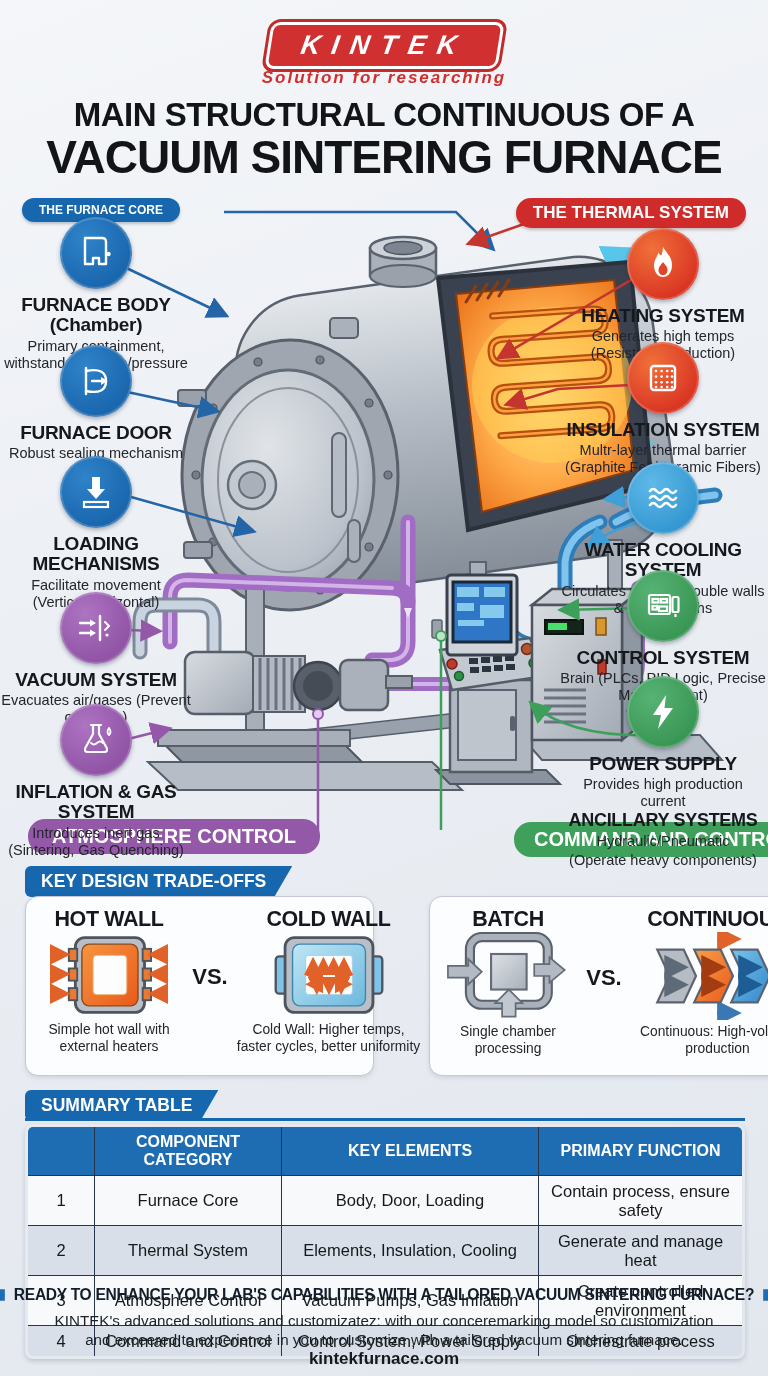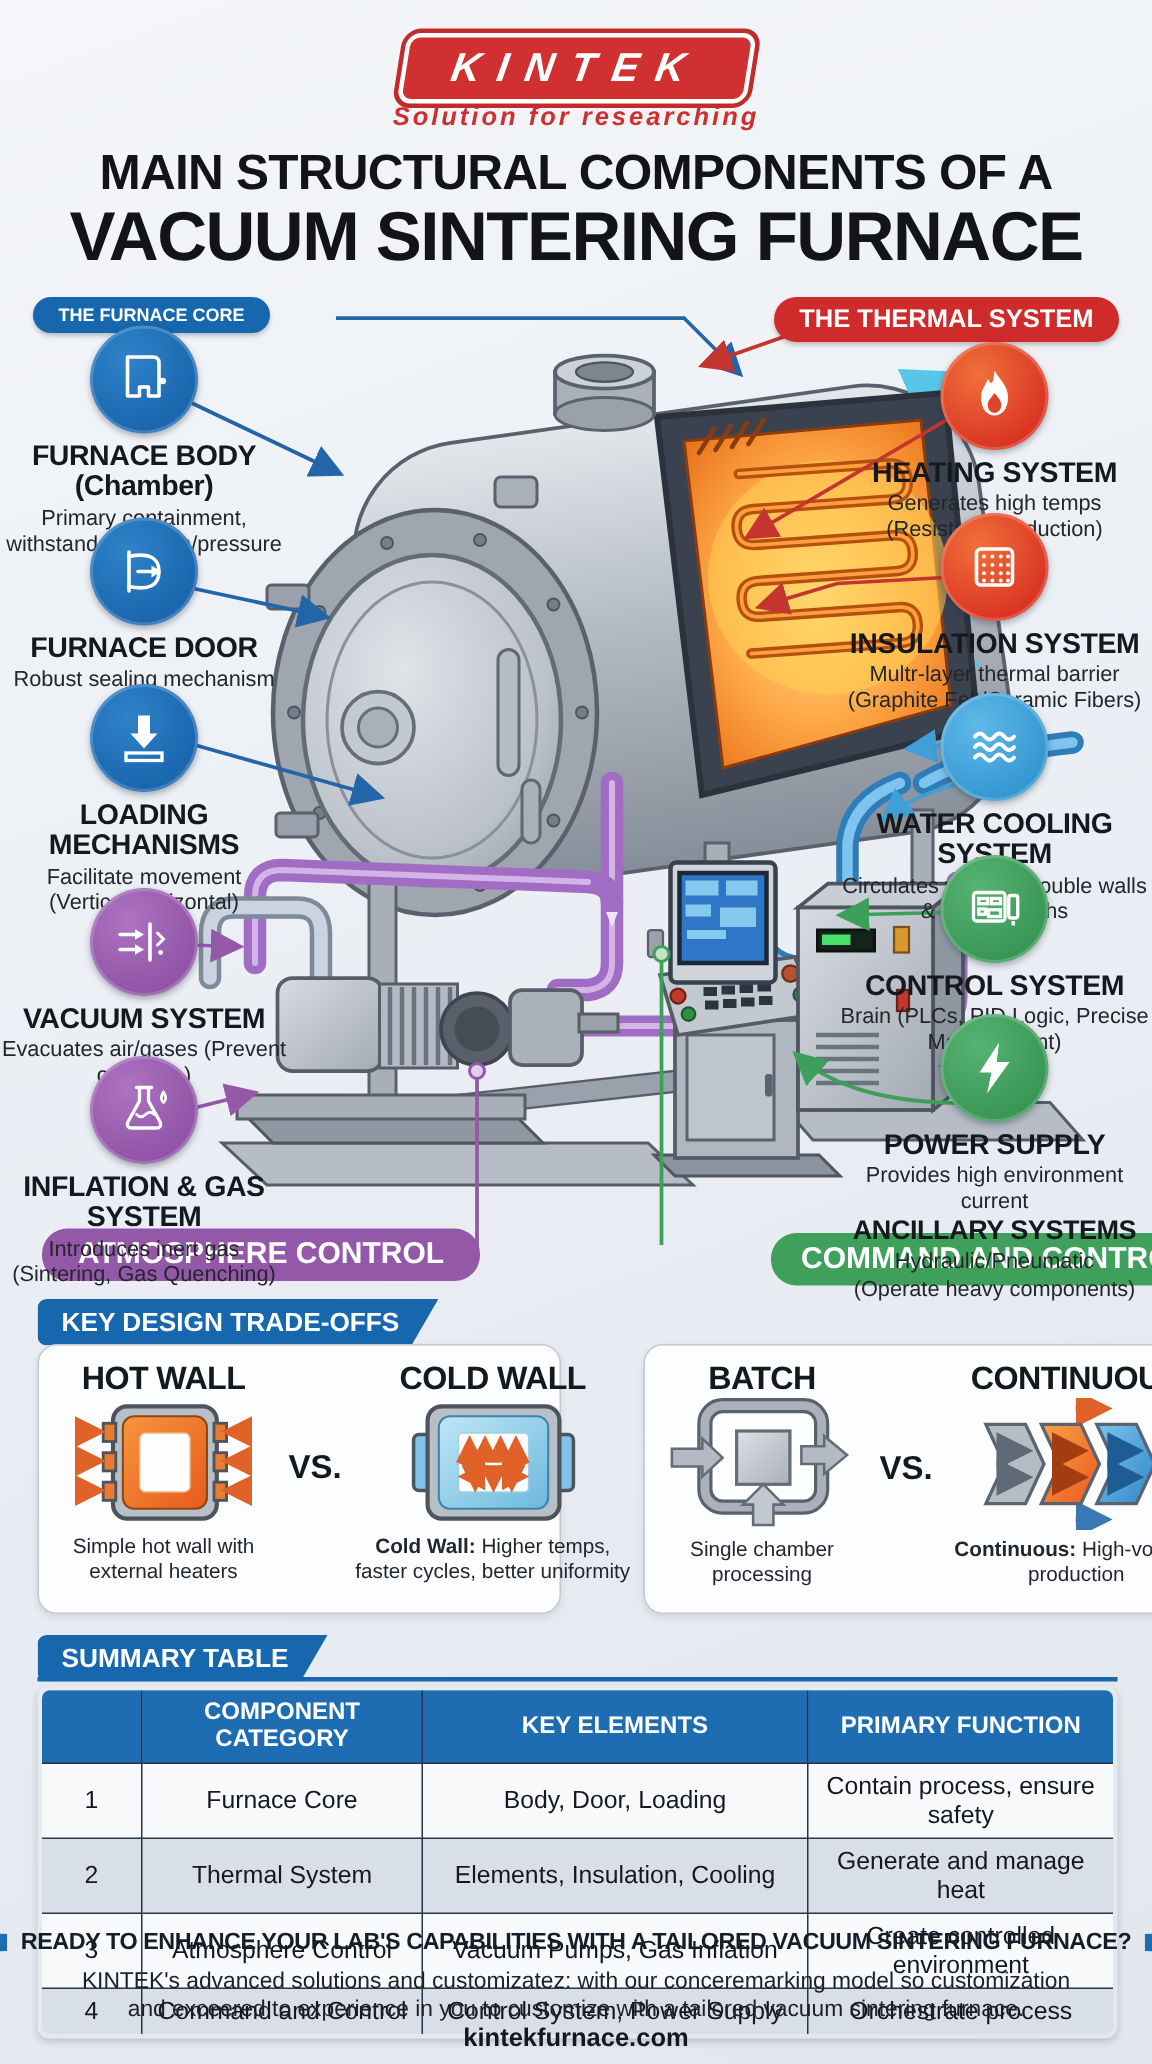--- a/index.html
+++ b/index.html
@@ -41,21 +41,21 @@
   .tradeoffs{top:862px;left:0;width:768px;height:222px;}
   .sec-badge{background:#1767ae;color:#fff;font-weight:800;font-size:17.5px;padding:5px 26px 5px 16px;
              clip-path:polygon(0 0,100% 0,calc(100% - 18px) 100%,0 100%);border-radius:6px 0 0 6px;}
   .to-badge{left:25px;top:4px;}
   .panel{background:#fcfdfe;border:1.5px solid #c2c9d2;border-radius:13px;box-shadow:0 2px 4px rgba(40,50,70,.12);}
   .panel1{left:25px;top:34px;width:347px;height:178px;}
   .panel2{left:395px;top:34px;width:350px;height:178px;margin-left:34px;}
   .p-title{font-weight:800;font-size:21.5px;letter-spacing:-.4px;text-align:center;color:#15181c;}
   .p-vs{font-weight:800;font-size:22px;color:#15181c;}
   .p-cap{font-size:13.8px;line-height:1.22;text-align:center;color:#23262b;font-weight:500;}
-  .p-cap b{font-weight:700;}
+  .p-cap b{font-weight:400;}
   .p-grid{display:grid;grid-template-columns:1fr 52px 1fr;align-items:center;justify-items:center;padding:10px 8px 0 8px;}
   
   .summary{top:1088px;left:0;width:768px;height:196px;}
   .sum-badge{left:25px;top:2px;}
   .sum-rule{left:25px;top:30px;width:720px;height:3px;background:#1767ae;}
   table.sum{left:25px;top:36px;position:absolute;border-collapse:collapse;width:720px;
             border:3px solid #1a65ab;border-radius:8px;overflow:hidden;box-shadow:0 2px 5px rgba(30,45,70,.2);}
   table.sum th{background:#1e6cb2;color:#fff;font-weight:800;font-size:16px;padding:6px 4px;border:1.5px solid #27354a;}
   table.sum td{font-size:16.5px;font-weight:500;color:#15181c;text-align:center;padding:5.5px 4px;border:1.5px solid #27354a;}
   tr.odd td{background:#f7f9fb;}
@@ -75,21 +75,21 @@
 </style>
 </head>
 <body>
 
 <div class="page">
 
   <div class="abs logo-wrap">
     <div class="logo-box"><span>KINTEK</span></div>
   </div>
   <div class="abs tagline">Solution for researching</div>
-  <div class="abs title1">MAIN STRUCTURAL COMPONENTS OF A</div>
+  <div class="abs title1">MAIN STRUCTURAL CONTINUOUS OF A</div>
   <div class="abs title2">VACUUM SINTERING FURNACE</div>
 
   <div class="abs diagram">
 
     <svg class="abs furnace-svg" viewBox="0 0 768 668">
       <defs>
         <linearGradient id="bodyGrad" x1="0" y1="0" x2="0" y2="1">
           <stop offset="0" stop-color="#e3e7eb"></stop>
             <stop offset=".45" stop-color="#b4bbc4"></stop>
             <stop offset="1" stop-color="#868e99"></stop>
@@ -451,21 +451,21 @@
       <div class="item-desc">Brain (PLCs, PID Logic, Precise Management)</div>
     </div>
 
     <div class="abs item item-right" style="top:486px">
       <div class="icon-circle ic-green">
         <svg width="48" height="48" viewBox="0 0 48 48">
             <polygon points="27,7 14,27 22,27 19,41 34,20 25.5,20" fill="#fff"></polygon>
           </svg>
       </div>
       <div class="item-title">POWER SUPPLY</div>
-      <div class="item-desc">Provides high environment current</div>
+      <div class="item-desc">Provides high production current</div>
       <div class="anc-title">ANCILLARY SYSTEMS</div>
       <div class="item-desc">Hydraulic/Pneumatic</div>
       <div class="item-desc">(Operate heavy components)</div>
     </div>
   </div>
 
   <div class="abs tradeoffs">
     <div class="abs sec-badge to-badge">KEY DESIGN TRADE-OFFS</div>
 
     <div class="abs panel panel1">

